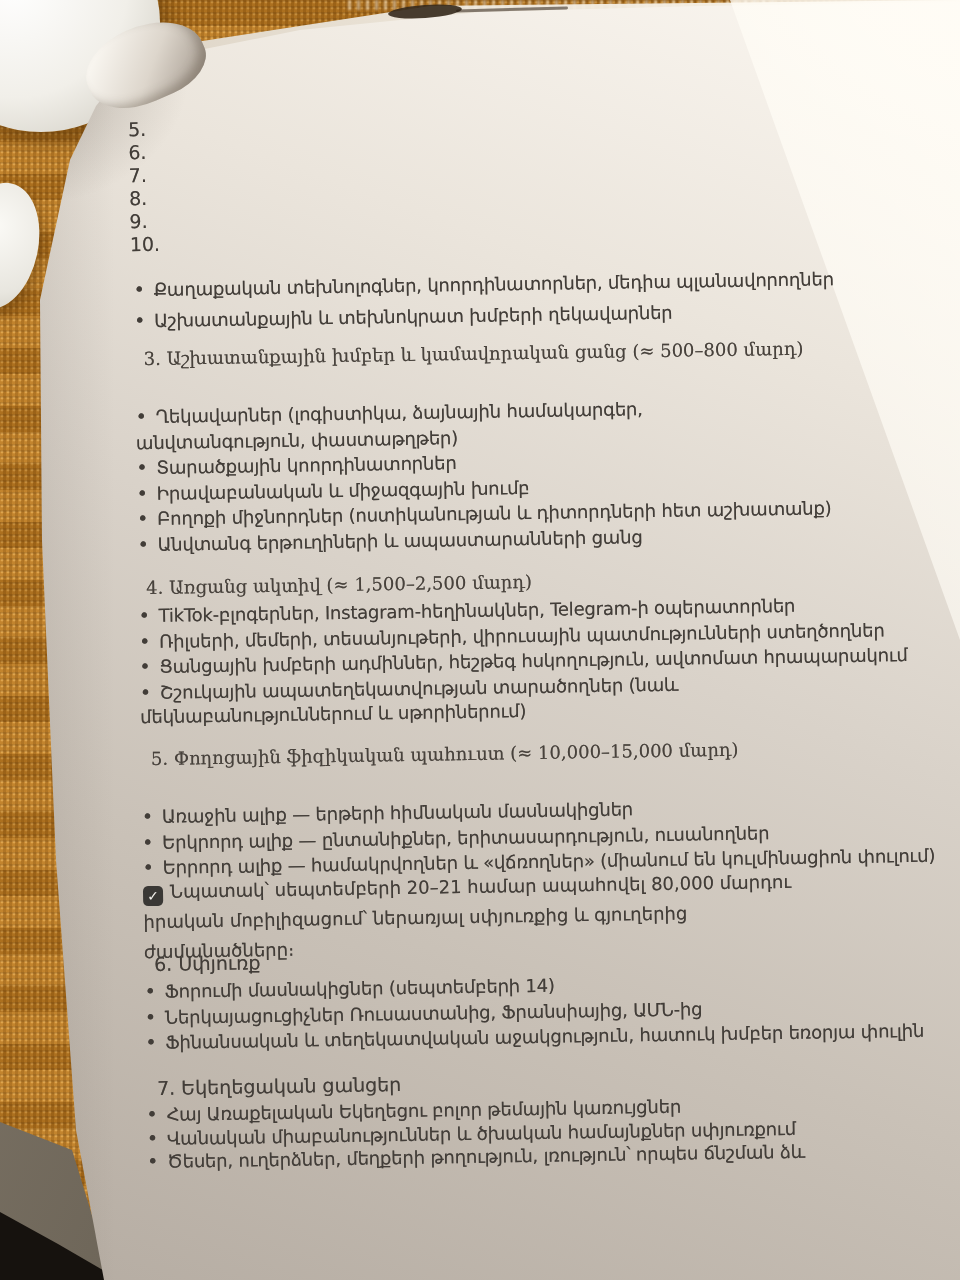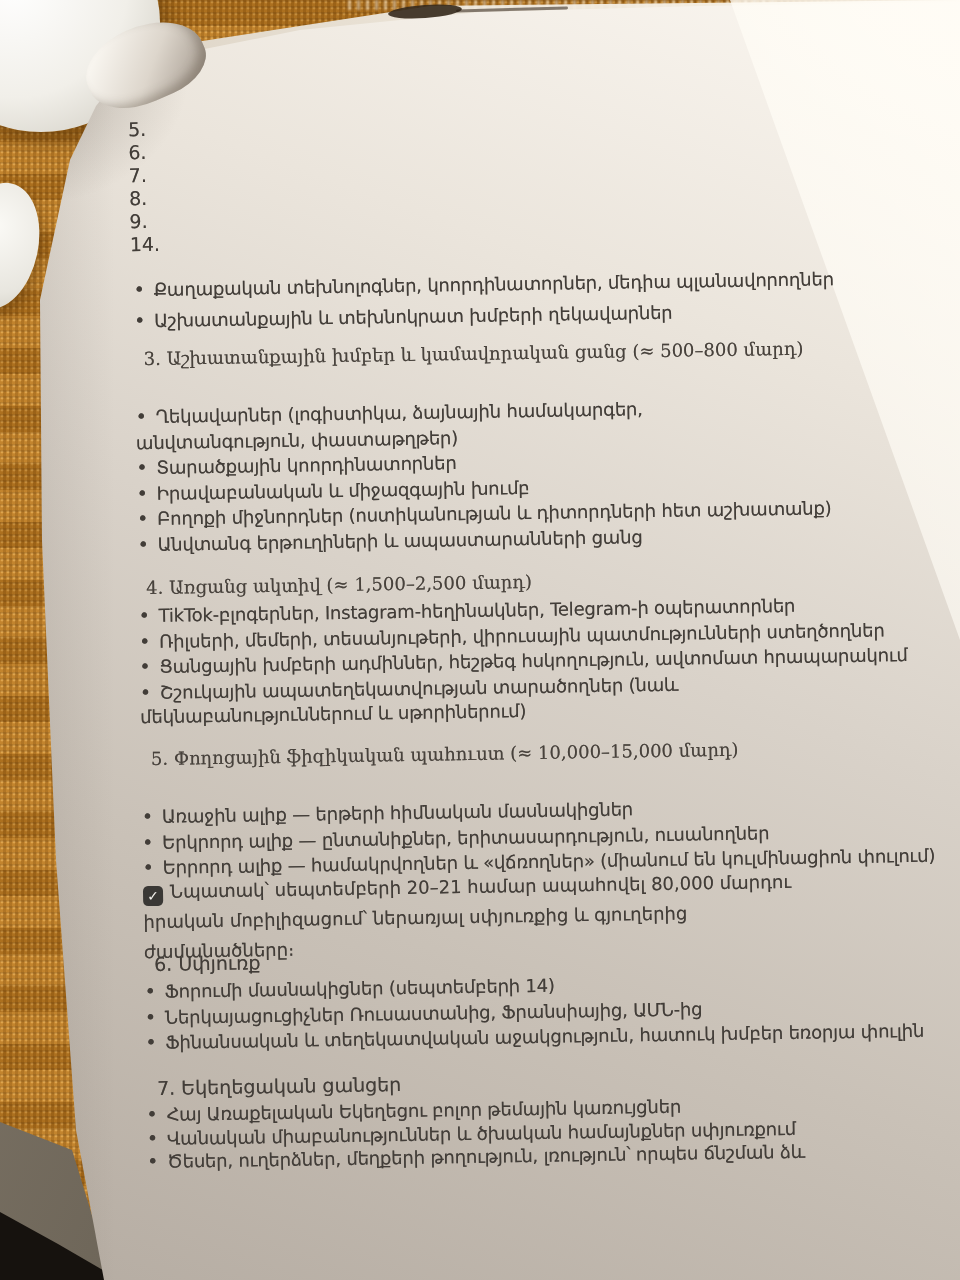--- a/index.html
+++ b/index.html
@@ -112,21 +112,21 @@
   <div class="glare"></div>
 
   <div class="content">
 
     <div class="blk numlist">
       <div>5.</div>
       <div>6.</div>
       <div>7.</div>
       <div>8.</div>
       <div>9.</div>
-      <div>14.</div>
+      <div>10.</div>
     </div>
 
     <div class="blk bullets intro">
       <div class="bl"><span class="dot">•</span><span>Քաղաքական տեխնոլոգներ, կոորդինատորներ, մեդիա պլանավորողներ</span></div>
       <div class="bl"><span class="dot">•</span><span>Աշխատանքային և տեխնոկրատ խմբերի ղեկավարներ</span></div>
     </div>
 
     <div class="blk hd-serif h3">3. Աշխատանքային խմբեր և կամավորական ցանց (≈ 500–800 մարդ)</div>
     <div class="blk bullets s3b">
       <div class="bl wrap"><span class="dot">•</span><span>Ղեկավարներ (լոգիստիկա, ձայնային համակարգեր, անվտանգություն, փաստաթղթեր)</span></div>

